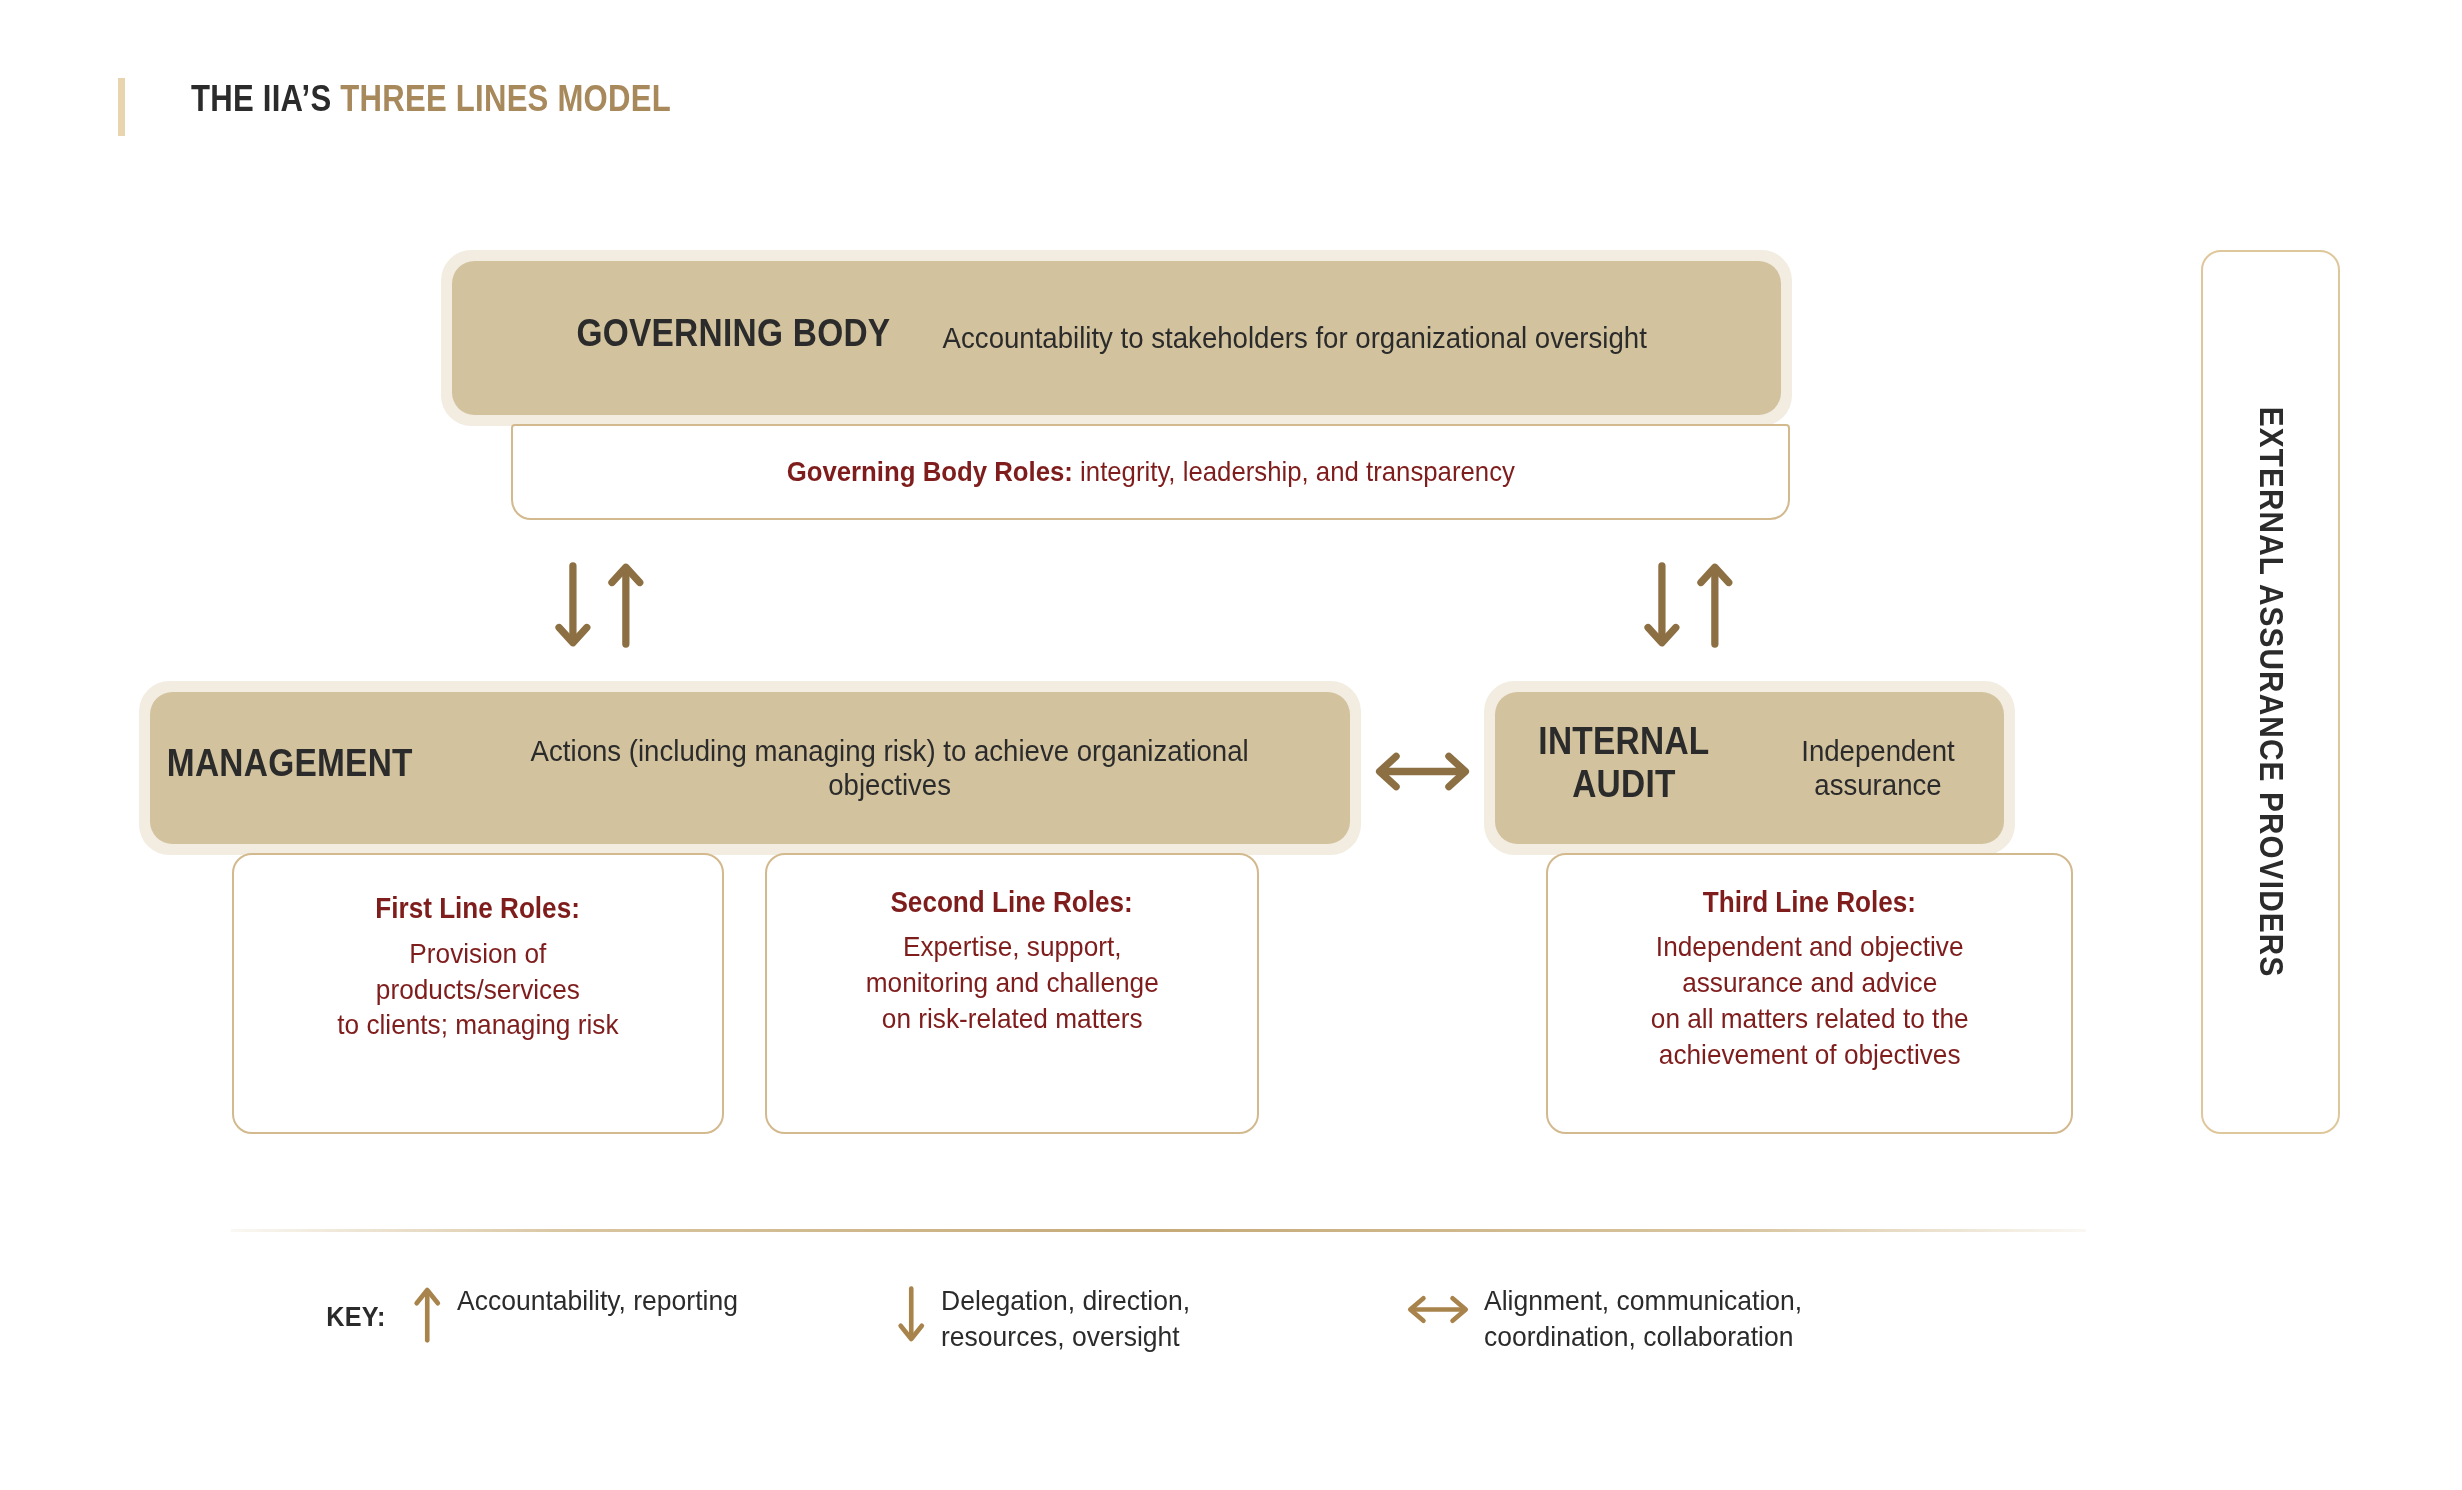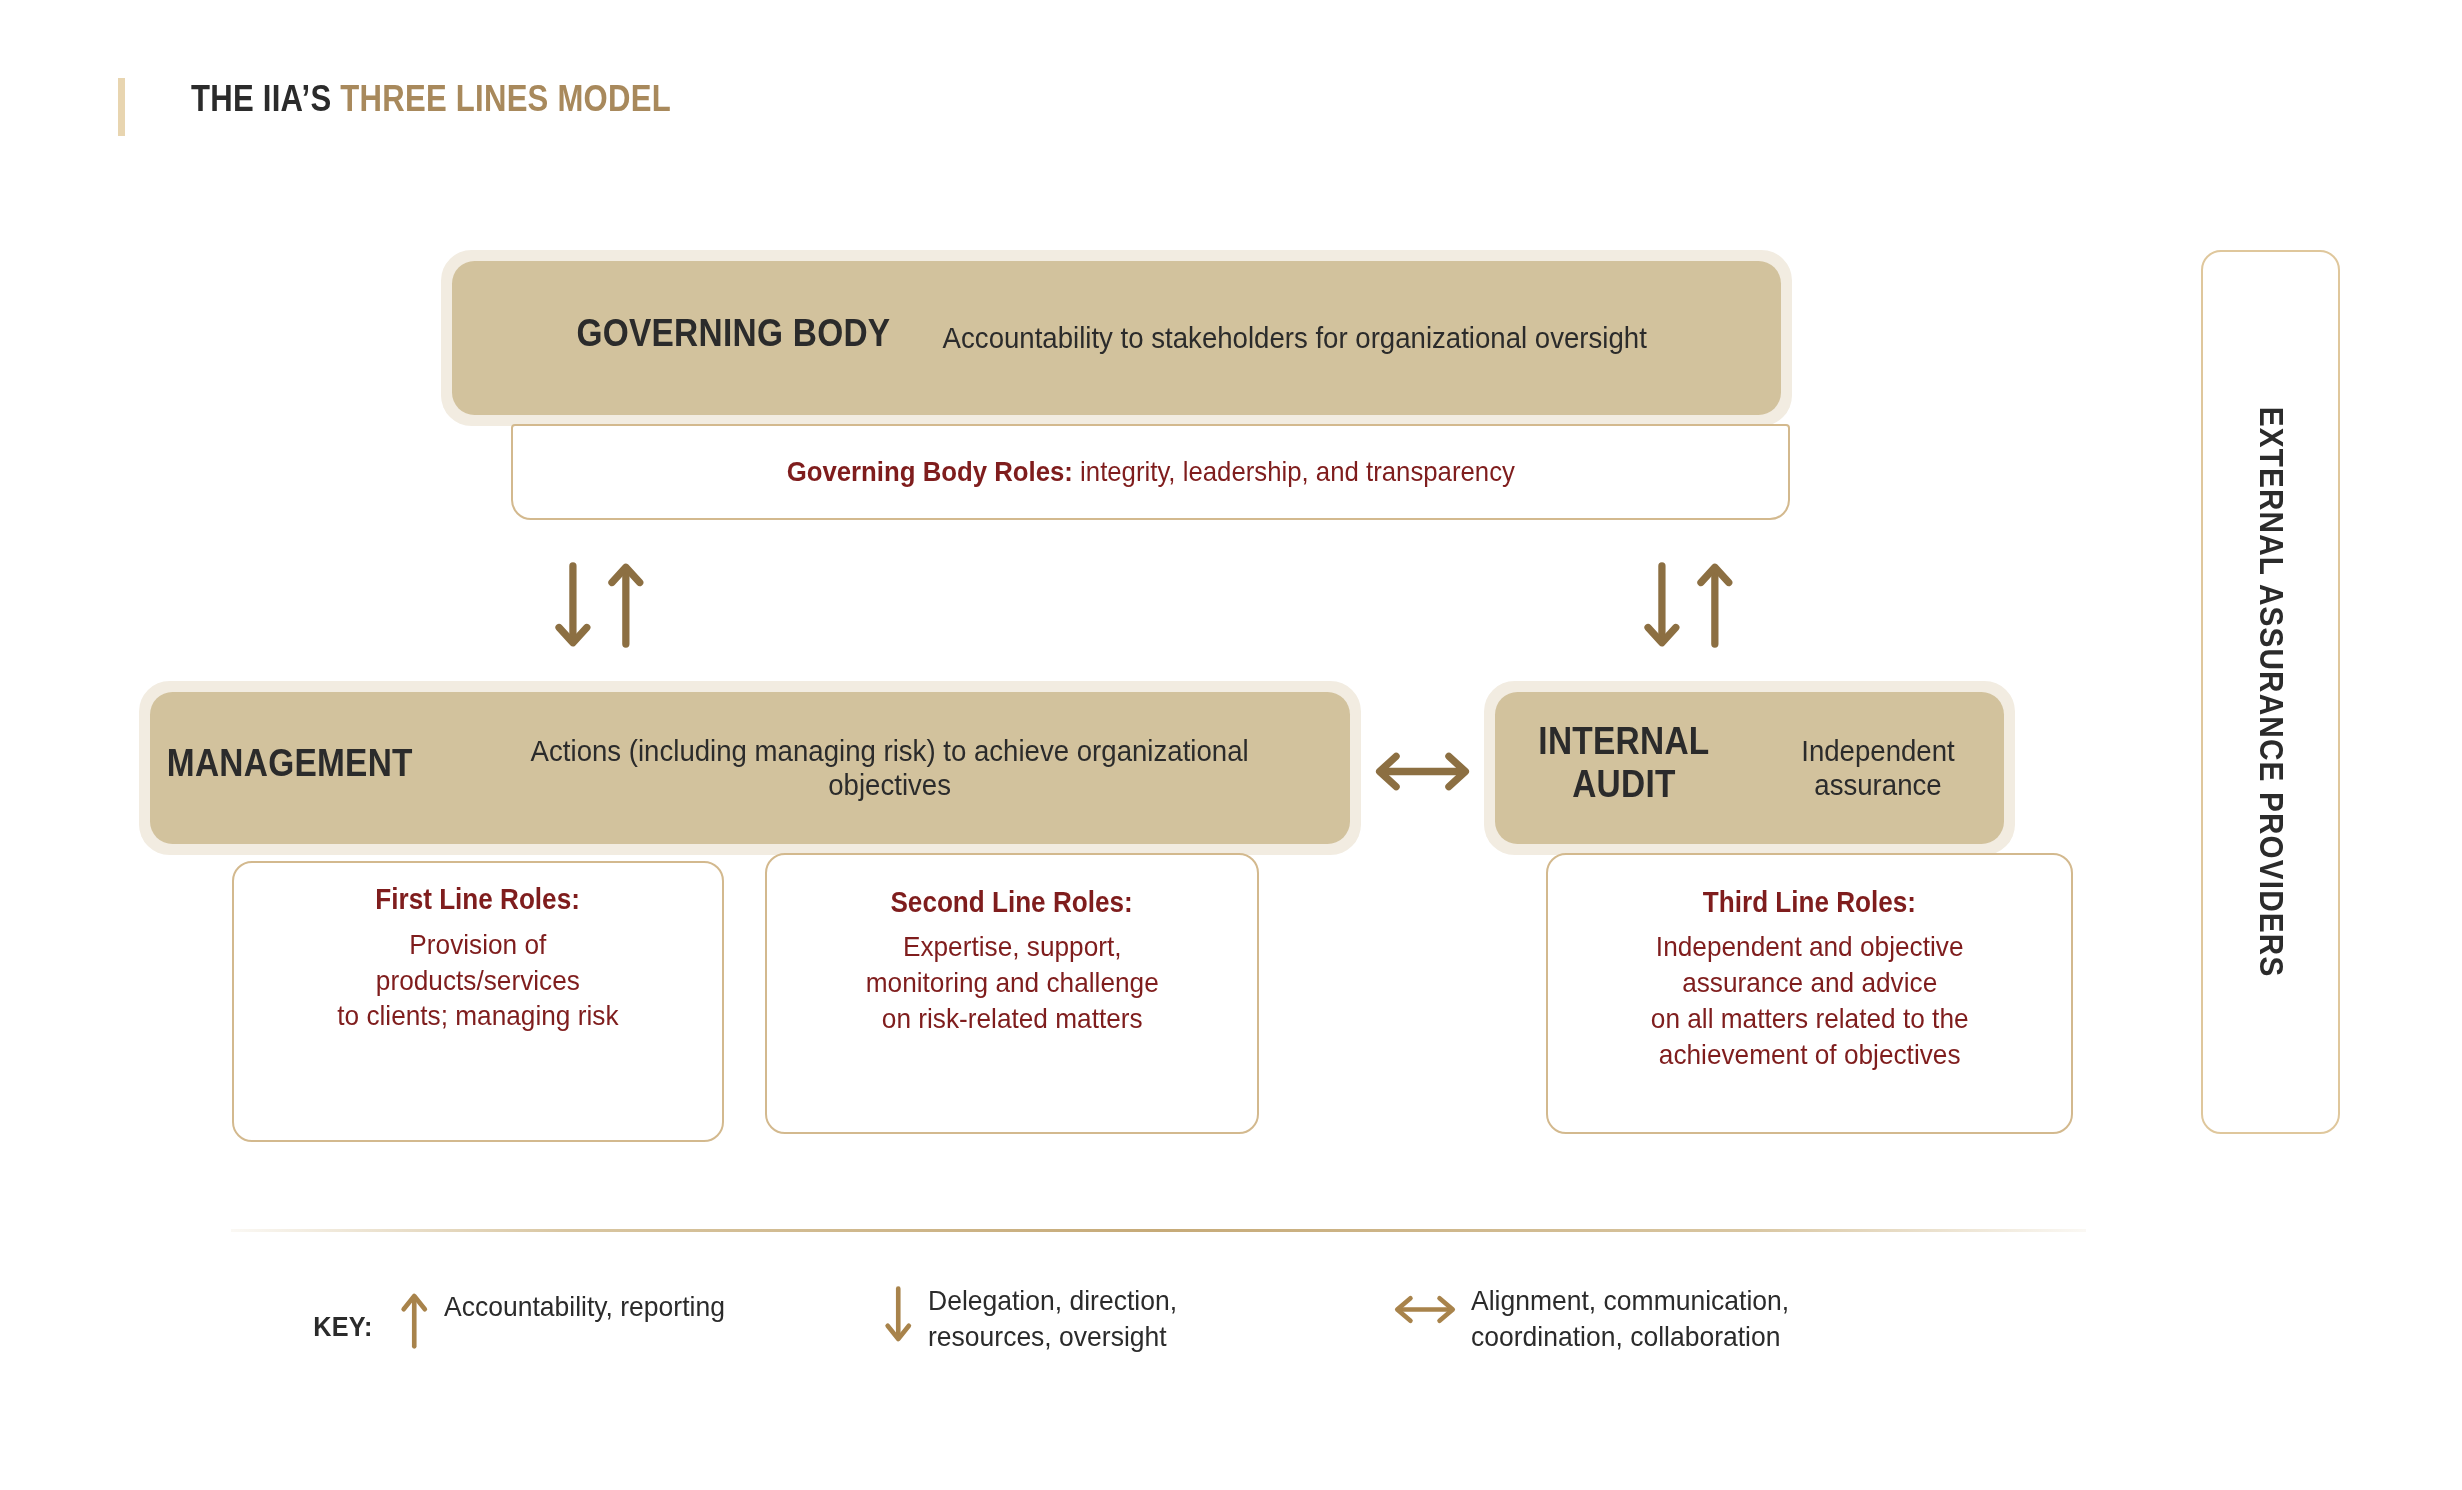--- a/index.html
+++ b/index.html
@@ -151,24 +151,24 @@
         rgba(210,188,145,0.10) 0%,
         rgba(210,188,145,0.85) 18%,
         rgba(198,170,120,1) 50%,
         rgba(210,188,145,0.85) 82%,
         rgba(210,188,145,0.10) 100%);
   }
 
   
   #key-row {
     position: absolute;
-    left: 310px;
+    left: 323px;
     top: 1282px;
     display: flex;
-    align-items: center;
+    align-items: flex-start;
     color: #2b2b2b;
   }
   #key-label {
     font-size: 28px;
     font-weight: bold;
     letter-spacing: 0.3px;
     margin-right: 22.5px;
     margin-top: 18.5px;
     transform: scaleX(0.9);
   }
@@ -245,21 +245,21 @@
   </g>
 </svg>
 
 <div class="tan-panel" id="internal-audit-panel" style="left:1484px; top:681px; width:531px; height:174px;">
   <div class="tan-panel-inner">
     <div class="panel-title" style="font-size:38px; margin-bottom:9.3px;">INTERNAL AUDIT</div>
     <div class="panel-sub" style="font-size:30px;">Independent assurance</div>
   </div>
 </div>
 
-<div class="white-box" id="first-line-box" style="left:232px; top:853px; width:492px; height:281px; padding-top:20px;margin-top:8px;">
+<div class="white-box" id="first-line-box" style="left:232px; top:853px; width:492px; height:281px; padding-top:37px;">
   <div class="roles-heading" style="font-size:29px; margin-bottom:10.6px;">First Line Roles:</div>
   <div class="roles-body" style="font-size:28.5px; white-space:pre-line;">Provision of
 products/services
 to clients; managing risk</div>
 </div>
 
 <div class="white-box" id="second-line-box" style="left:765px; top:853px; width:494px; height:281px; padding-top:30.5px;">
   <div class="roles-heading" style="font-size:29px; margin-bottom:10.6px;">Second Line Roles:</div>
   <div class="roles-body" style="font-size:28.5px; white-space:pre-line;">Expertise, support,
 monitoring and challenge

